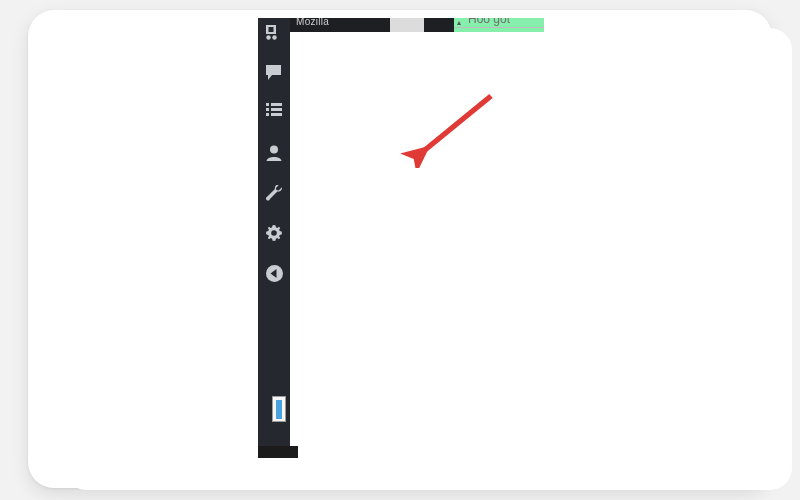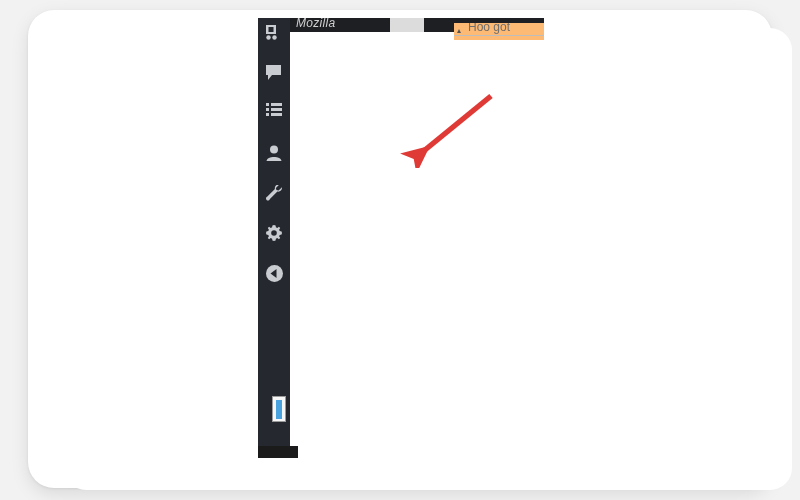--- a/index.html
+++ b/index.html
@@ -90,44 +90,42 @@
     left: 32px;
     top: 0px;
     width: 254px;
     height: 14px;
     background: #1e1f23;
   }
   #app-header-text {
     position: absolute;
     left: 6px;
     top: -2px;
-    font-size: 12px;
+    font-size: 10px;
     color: #cfcfcf;
     white-space: nowrap;
     overflow: hidden;
     letter-spacing: 0.3px;
-    font-style: italic;
   }
   #app-header-btn {
     position: absolute;
     right: 120px;
     top: 0px;
     width: 34px;
     height: 14px;
     background: #dcdcdc;
   }
   #app-header-right {
     position: absolute;
     left: 196px;
     top: -3px;
     width: 90px;
     height: 17px;
-    background: #fdba74;
-    overflow: hidden;
-    margin-top: 8px;
+    background: #86efac;
+    overflow: hidden;
   }
   #app-header-right-text {
     position: absolute;
     left: 14px;
     top: -3px;
     font-size: 12px;
     color: #6e6e6e;
     white-space: nowrap;
   }
   #app-header-bullet {

